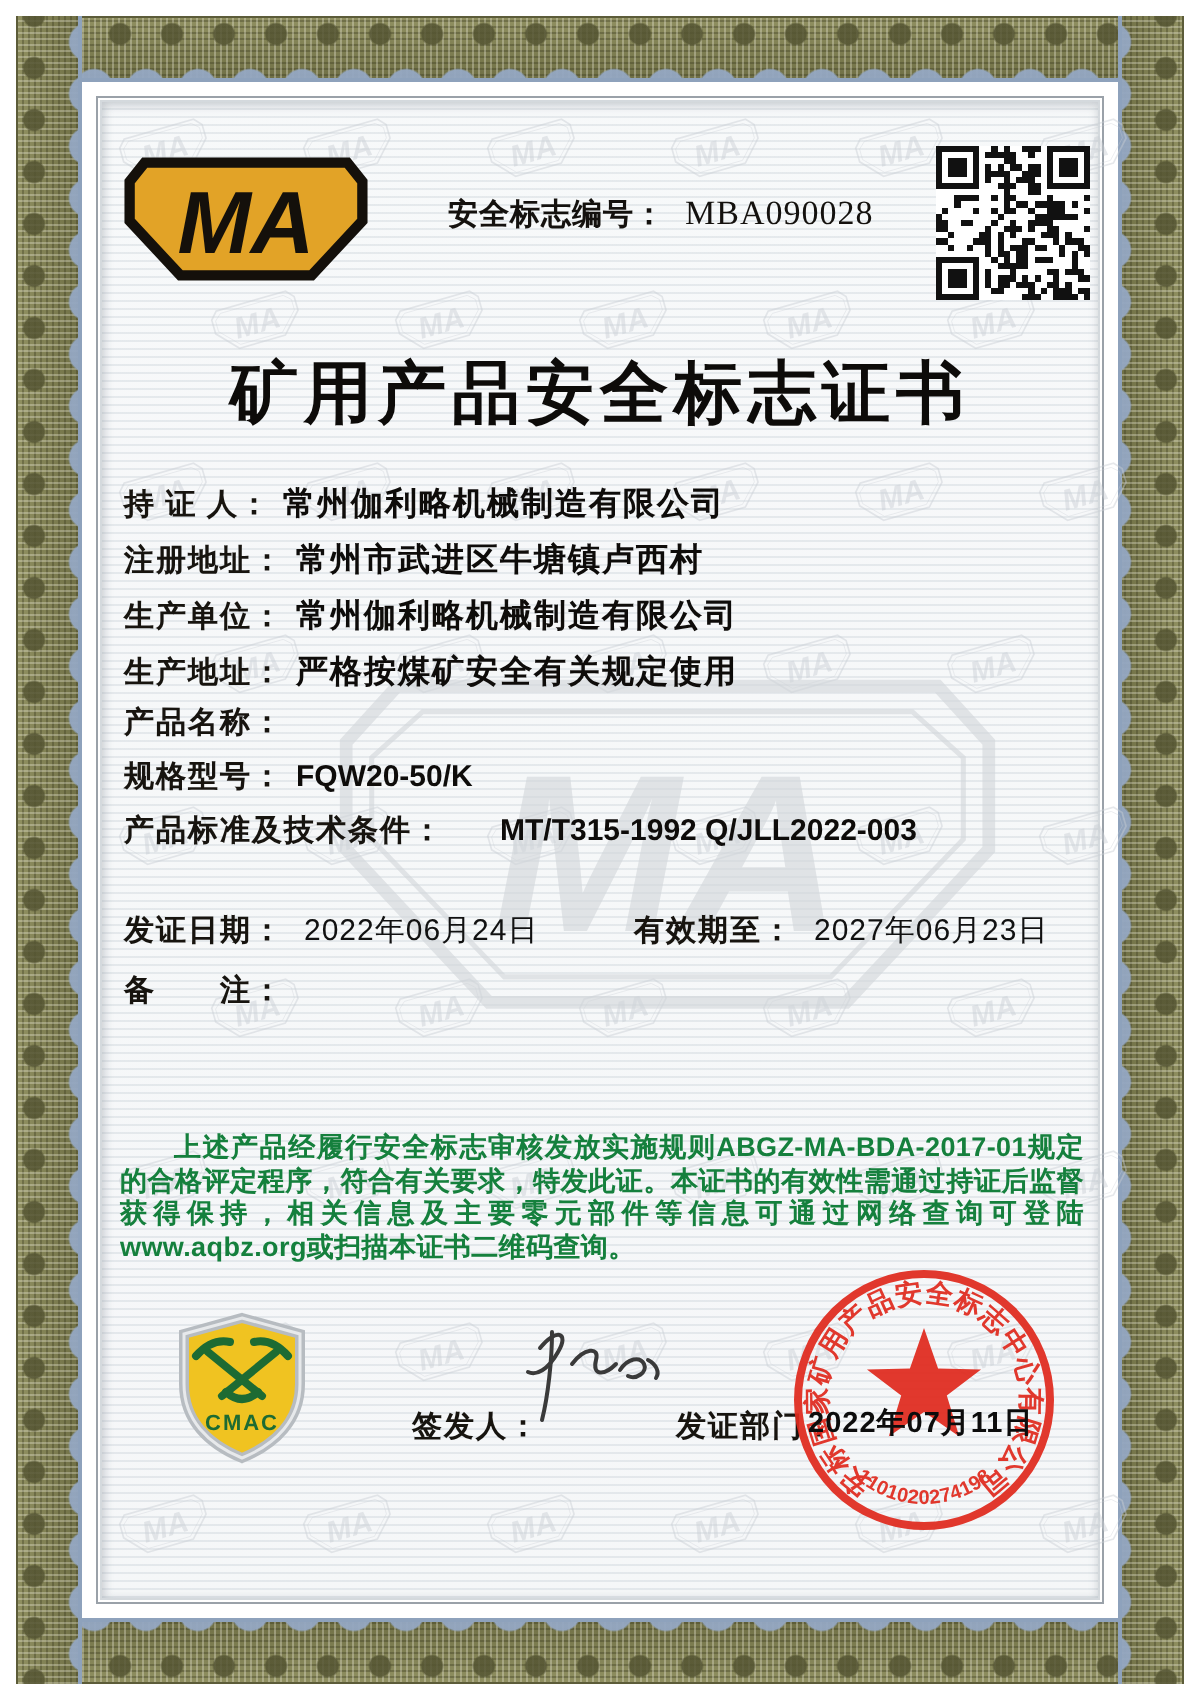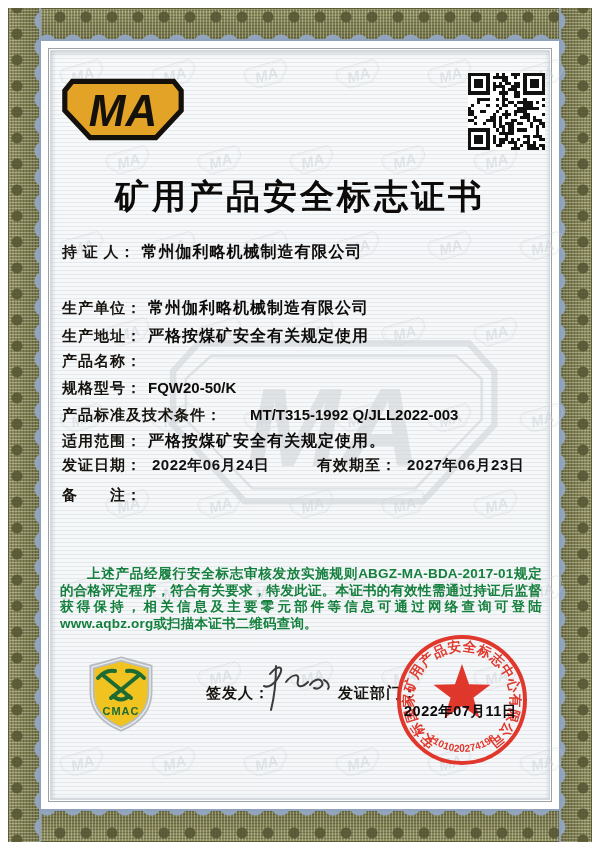--- a/index.html
+++ b/index.html
@@ -64,27 +64,27 @@
   .cert-no .val { font-family:"Liberation Serif","DejaVu Serif",serif; font-size:17px; color:#14110e; letter-spacing:.5px; }
 
   .title { width:100%; text-align:center; font-family:"Liberation Serif","DejaVu Serif",serif;
     font-size:34px; font-weight:900; color:#0d0b09; letter-spacing:3px; }
 
   
   .row { position:absolute; left:62px; display:flex; align-items:baseline; white-space:nowrap; }
   .flabel { font-family:"Liberation Serif","DejaVu Serif",serif; font-size:15px; font-weight:600; color:#17140f; letter-spacing:1px; }
   .fval { margin-left:6px; font-size:16px; font-weight:800; color:#0e0c0a; letter-spacing:1px; }
   .fval.mono { font-family:"Liberation Sans","DejaVu Sans",sans-serif; letter-spacing:0; font-size:15px; }
-  .datecell { margin-left:10px; font-size:15px; font-weight:700; color:#111; letter-spacing:.5px; }
+  .datecell { margin-left:10px; font-size:15px; font-weight:400; color:#111; letter-spacing:.5px; }
 
   .statement { position:absolute; left:60px; width:482px; font-size:13.5px; font-weight:700; color:#15803d;
     line-height:16.5px; text-align:justify; text-indent:2em; letter-spacing:.2px; }
 
   
-  .sig-label { font-family:"Liberation Serif","DejaVu Serif",serif; font-size:15px; font-weight:700; color:#17140f; letter-spacing:1px; }
+  .sig-label { font-family:"Liberation Serif","DejaVu Serif",serif; font-size:15px; font-weight:700; color:#17140f; letter-spacing:1px;margin-top:20px; }
   .stamp-svg { opacity:.93; }
   .stamp-date { font-size:14.5px; font-weight:700; color:#0c0c0c; letter-spacing:.5px; z-index:14;text-align:center; }
 </style>
 </head>
 <body>
 
 <svg width="0" height="0" style="position:absolute" aria-hidden="true">
   <defs>
     <g id="wm-badge">
       <path d="M12,2 L118,2 L128,13 L128,34 L100,64 L30,64 L2,34 L2,13 Z" fill="none" stroke="currentColor" stroke-width="2.5"></path>
@@ -159,20 +159,24 @@
       <use href="#wm-badge" transform="translate(168,338) scale(2.55)" color="#d2d6da" opacity="0.6"></use>
     </svg>
 
   <div class="content">
 
     <svg class="abs" style="left:62px; top:78px;" width="122" height="63" viewBox="0 0 130 66">
       <path d="M11,3 L119,3 L127,13 L127,34 L100,63 L30,63 L3,34 L3,13 Z" fill="#e2a327" stroke="#14100b" stroke-width="5.5"></path>
       <text x="65" y="51" text-anchor="middle" font-family="Liberation Sans, sans-serif" font-size="47" font-weight="900" font-style="italic" fill="#14100b">MA</text>
     </svg>
 
+    <div class="cert-no abs" style="left:224px; top:97px;">
+      <span class="lbl">安全标志编号：</span>
+      <span class="val">MBA090028</span>
+    </div>
 
     <svg class="abs" id="qr" style="left:468px; top:73px; background:#ffffff;" width="77" height="77" viewBox="0 0 25 25" shape-rendering="crispEdges">
         <rect x="0" y="0" width="25" height="25" fill="#ffffff"></rect>
         <rect x="9" y="0" width="1" height="1" fill="#111"></rect>
         <rect x="11" y="0" width="1" height="1" fill="#111"></rect>
         <rect x="14" y="0" width="1" height="1" fill="#111"></rect>
         <rect x="15" y="0" width="1" height="1" fill="#111"></rect>
         <rect x="16" y="0" width="1" height="1" fill="#111"></rect>
         <rect x="8" y="1" width="1" height="1" fill="#111"></rect>
         <rect x="9" y="1" width="1" height="1" fill="#111"></rect>
@@ -373,42 +377,42 @@
         <rect x="1" y="19" width="5" height="5" fill="#fff"></rect>
         <rect x="2" y="20" width="3" height="3" fill="#111"></rect>
       </svg>
 
     <div class="title abs" style="top:174px;">矿用产品安全标志证书</div>
 
     <div class="row" style="top:242px">
       <span class="flabel">持 证 人：</span>
       <span class="fval">常州伽利略机械制造有限公司</span>
     </div>
+    <div class="row" style="top:270px">
+      <span class="flabel">注册地址：</span>
+      <span class="fval">常州市武进区牛塘镇卢西村</span>
+    </div>
     <div class="row" style="top:298px">
       <span class="flabel">生产单位：</span>
       <span class="fval">常州伽利略机械制造有限公司</span>
     </div>
     <div class="row" style="top:326px">
       <span class="flabel">生产地址：</span>
       <span class="fval">严格按煤矿安全有关规定使用</span>
     </div>
     <div class="row" style="top:352px">
       <span class="flabel">产品名称：</span>
     </div>
     <div class="row" style="top:379px">
       <span class="flabel">规格型号：</span>
       <span class="fval mono">FQW20-50/K</span>
     </div>
     <div class="row" style="top:406px">
       <span class="flabel">产品标准及技术条件：</span>
       <span class="fval mono" style="margin-left:28px">MT/T315-1992 Q/JLL2022-003</span>
-    </div>
-    <div class="row" style="top:431px">
-      <span class="flabel">适用范围：</span>
-      <span class="fval" style="font-weight:700">严格按煤矿安全有关规定使用。</span>
     </div>
 
     <div class="row" style="top:456px">
       <span class="flabel">发证日期：</span>
       <span class="datecell" style="width:165px">2022年06月24日</span>
       <span class="flabel">有效期至：</span>
       <span class="datecell">2027年06月23日</span>
     </div>
 
     <div class="row" style="top:486px">

